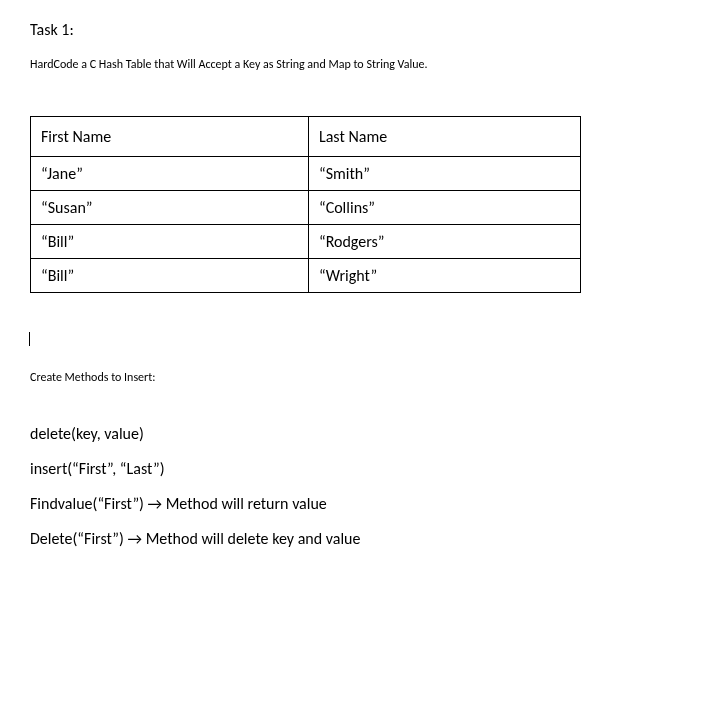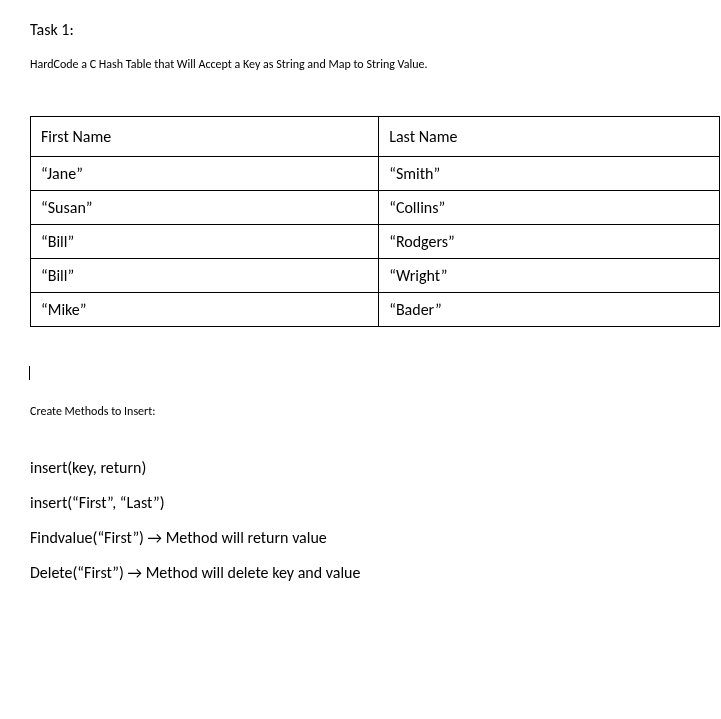--- a/index.html
+++ b/index.html
@@ -18,21 +18,21 @@
     .task-heading {
       font-size: 16px;
       margin-bottom: 18px;
     }
     .task-description {
       font-size: 12px;
       margin-bottom: 45px;
     }
     table {
       border-collapse: collapse;
-      width: 690px;
+      width: 551px;
       margin-bottom: 40px;
     }
     th, td {
       border: 1px solid #000;
       padding: 7px 10px;
       text-align: left;
       font-weight: normal;
       font-size: 16px;
     }
     th {
@@ -82,29 +82,25 @@
       <td>“Collins”</td>
     </tr>
     <tr>
       <td>“Bill”</td>
       <td>“Rodgers”</td>
     </tr>
     <tr>
       <td>“Bill”</td>
       <td>“Wright”</td>
     </tr>
-    <tr>
-      <td>“Mike”</td>
-      <td>“Bader”</td>
-    </tr>
   </tbody>
 </table>
 
 <span class="cursor-mark"></span>
 
 <div style="height: 24px;"></div>
 
 <div class="methods-heading">Create Methods to Insert:</div>
 
-<div class="method-line">insert(key, return)</div>
+<div class="method-line">delete(key, value)</div>
 <div class="method-line">insert(“First”, “Last”)</div>
 <div class="method-line">Findvalue(“First”) → Method will return value</div>
 <div class="method-line">Delete(“First”) → Method will delete key and value</div>
 
 </body></html>

